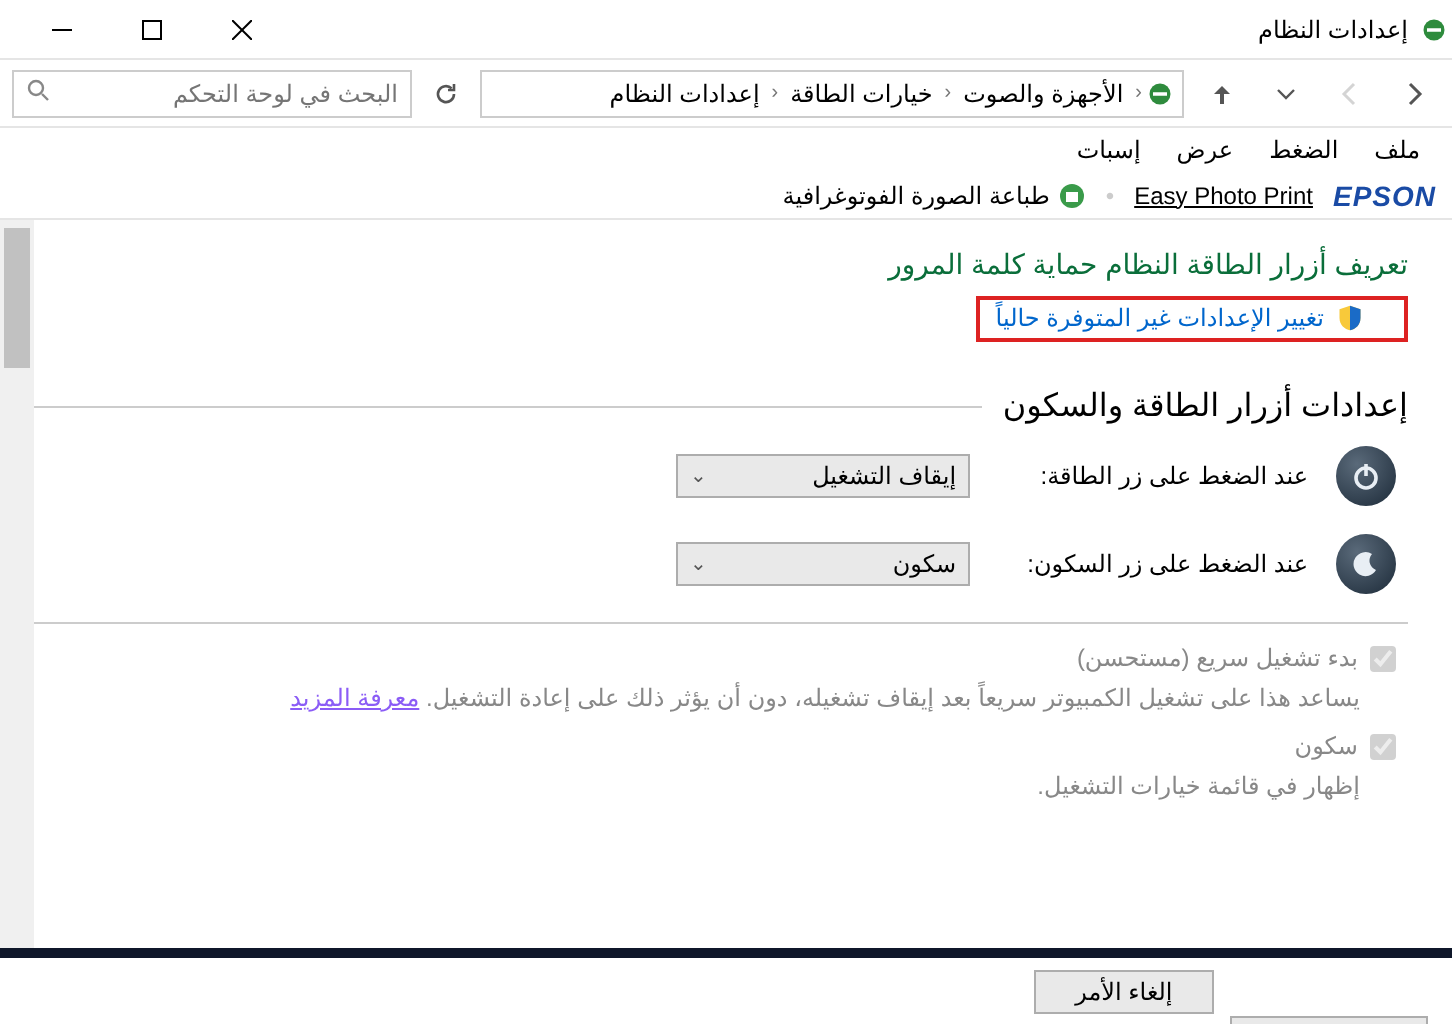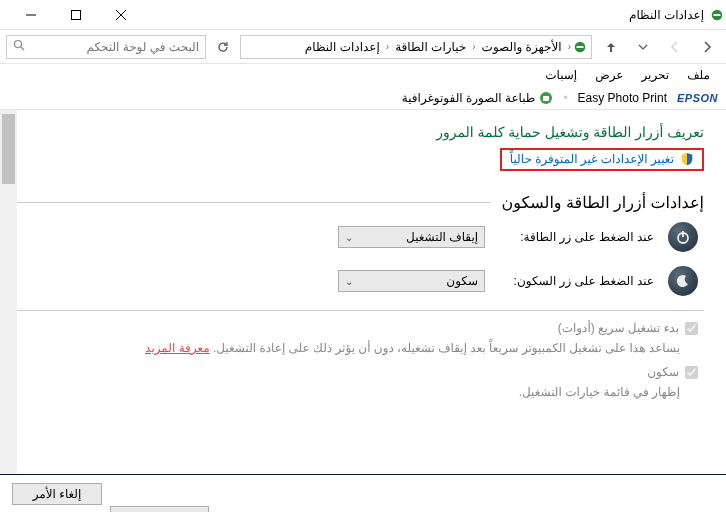--- a/index.html
+++ b/index.html
@@ -23,56 +23,56 @@
 .searchbox { width: 200px; height: 24px; border: 1px solid #ccc; background: #fff; display: flex; align-items: center; padding: 0 6px; color: #888; }
 .searchbox input { border: none; outline: none; width: 100%; text-align: right; font-size: 12px; color:#888; background: transparent; }
 .searchbox .sicon { margin-right: 4px; color:#888; }
 
 
 .menubar { height: 22px; display: flex; align-items: center; gap: 2px; padding: 0 8px; font-size: 12px; }
 .menuitem { padding: 2px 8px; }
 
 
 .epsonbar { height: 24px; display: flex; align-items: center; gap: 10px; padding: 0 8px; font-size: 12px; border-bottom: 1px solid #e5e5e5; }
-.epson-logo { color: #1a4ba5; font-weight: 700; font-style: italic; font-size: 11px; letter-spacing: .5px; }
-.epson-link { color: #000; }
+.epson-logo { color: #1a4ba5; font-weight: 700; font-style: italic; font-size: 14px; letter-spacing: .5px; }
+.epson-link { color: #000; text-decoration: underline; }
 .epson-item { display:flex; align-items:center; gap:4px; }
 
 
 .main { position: relative; padding: 14px 22px 8px 8px; height: calc(512px - 30px - 34px - 22px - 24px - 38px); overflow: hidden; }
 .scrolltrack { position: absolute; left: 0; top: 0; bottom: 0; width: 17px; background: #f0f0f0; }
 .scrollthumb { position: absolute; left: 2px; top: 4px; width: 13px; height: 70px; background: #c1c1c1; }
 
 h1.page-title { color: #0a6e3a; font-size: 14px; font-weight: 400; margin-bottom: 8px; }
 p.desc { font-size: 12px; line-height: 1.6; margin-bottom: 10px; }
 
-.change-link { display: inline-flex; align-items: center; gap: 6px; color: #0066cc; font-size: 12px; border: 2px solid #d22; padding: 2px 8px 3px 8px; margin-bottom: 14px; }
+.change-link { display: inline-flex; align-items: center; gap: 6px; color: #0066cc; font-size: 12px; border: 2px solid #d22; padding: 2px 20px 3px 8px; margin-bottom: 14px; }
 .shield { width: 14px; height: 14px; }
 
 .section-header { display: flex; align-items: center; gap: 10px; margin: 8px 0 10px 0; }
 .section-header .label { white-space: nowrap; font-size: 16px; }
 .section-header .rule { flex: 1; height: 1px; background: #ccc; }
 
 .setting-row { display: flex; align-items: center; gap: 14px; margin: 10px 0 14px 0; padding-right: 6px; }
 .setting-icon { width: 30px; height: 30px; border-radius: 50%; background: radial-gradient(circle at 35% 30%, #5a6a7a, #1c2a38); display: flex; align-items: center; justify-content: center; flex-shrink: 0; }
 .setting-icon svg { width: 16px; height: 16px; fill: #e8eef4; }
 .setting-label { width: 170px; font-size: 12px; }
 .combo { width: 160px; height: 22px; border: 1px solid #adadad; background: #e9e9e9; display: flex; align-items: center; justify-content: space-between; padding: 0 6px; font-size: 12px; margin-right: auto; margin-left: 330px; position: relative; }
 .combo .chev { font-size: 10px; color: #555; }
 
 .checks { padding-right: 6px; }
 .check-row { display: flex; align-items: flex-start; gap: 6px; margin: 4px 0; font-size: 12px; }
 .check-row input[type=checkbox] { width: 13px; height: 13px; margin-top: 1px; }
 .check-row.disabled { color: #888; }
 .sub { font-size: 12px; margin: 2px 18px 8px 0; line-height: 1.5; }
 .sub.disabled { color: #888; }
-.sub a { color: #ef4444; text-decoration: underline; }
-
-
-.footer { height: 38px; border-top: 1px solid #0f172a; display: flex; align-items: center; justify-content: flex-start; gap: 8px; padding: 0 12px; flex-direction: row-reverse; }
+.sub a { color: #8b5cf6; text-decoration: underline; }
+
+
+.footer { height: 38px; border-top: 5px solid #0f172a; display: flex; align-items: center; justify-content: flex-end; gap: 8px; padding: 0 12px; flex-direction: row-reverse; }
 .btn { min-width: 90px; height: 22px; border: 1px solid #adadad; background: #e9e9e9; font-size: 12px; padding: 0 12px; display: inline-flex; align-items: center; justify-content: center; }
 .btn.disabled { color: #999; margin-top: 47px; }
 
 .icon-green { width:14px; height:14px; }
 </style>
 </head>
 <body>
 
 <div class="titlebar">
   <div class="titlebar-title">
@@ -145,21 +145,21 @@
     <input placeholder="البحث في لوحة التحكم" style="">
     <span class="sicon"><svg width="12" height="12" viewBox="0 0 12 12">
           <circle cx="5" cy="5" r="3.5" fill="none" stroke="#888" stroke-width="1.2"></circle>
           <line x1="8" y1="8" x2="11" y2="11" stroke="#888" stroke-width="1.2"></line>
         </svg></span>
   </div>
 </div>
 
 <div class="menubar">
   <span class="menuitem">ملف</span>
-  <span class="menuitem">تحرير</span>
+  <span class="menuitem">الضغط</span>
   <span class="menuitem">عرض</span>
   <span class="menuitem">إسبات</span>
 </div>
 
 <div class="epsonbar">
   <span class="epson-logo">EPSON</span>
   <span class="epson-link">Easy Photo Print</span>
   <span style="color:#ccc">•</span>
   <span class="epson-item">
     <svg width="14" height="14" viewBox="0 0 14 14">
@@ -168,21 +168,21 @@
       </svg>
     <span>طباعة الصورة الفوتوغرافية</span>
   </span>
 </div>
 
 <div class="main">
   <div class="scrolltrack">
       <div class="scrollthumb"></div>
     </div>
 
-  <h1 class="page-title">تعريف أزرار الطاقة وتشغيل حماية كلمة المرور</h1>
+  <h1 class="page-title">تعريف أزرار الطاقة النظام حماية كلمة المرور</h1>
 
   <a class="change-link">
     <svg class="shield" viewBox="0 0 16 16">
         <path d="M8 1 L14 3 V8 C14 12 11 14.5 8 15 C5 14.5 2 12 2 8 V3 Z" fill="#f8c93a" stroke="#1a6bc7" stroke-width="0"></path>
         <path d="M8 1 L14 3 V8 C14 12 11 14.5 8 15 Z" fill="#1a6bc7"></path>
       </svg>
     <span>تغيير الإعدادات غير المتوفرة حالياً</span>
   </a>
 
   <div class="section-header">
@@ -217,21 +217,21 @@
     </div>
   </div>
 
   <div class="section-header">
     <span class="rule"></span>
   </div>
 
   <div class="checks">
     <div class="check-row disabled">
       <input type="checkbox" checked="" disabled="" style="">
-      <span>بدء تشغيل سريع (أدوات)</span>
+      <span>بدء تشغيل سريع (مستحسن)</span>
     </div>
     <div class="sub disabled">
       <span>يساعد هذا على تشغيل الكمبيوتر سريعاً بعد إيقاف تشغيله، دون أن يؤثر ذلك على إعادة التشغيل.</span>
       <a>معرفة المزيد</a>
     </div>
     <div class="check-row disabled">
       <input type="checkbox" checked="" disabled="" style="">
       <span>سكون</span>
     </div>
     <div class="sub disabled">إظهار في قائمة خيارات التشغيل.</div>

